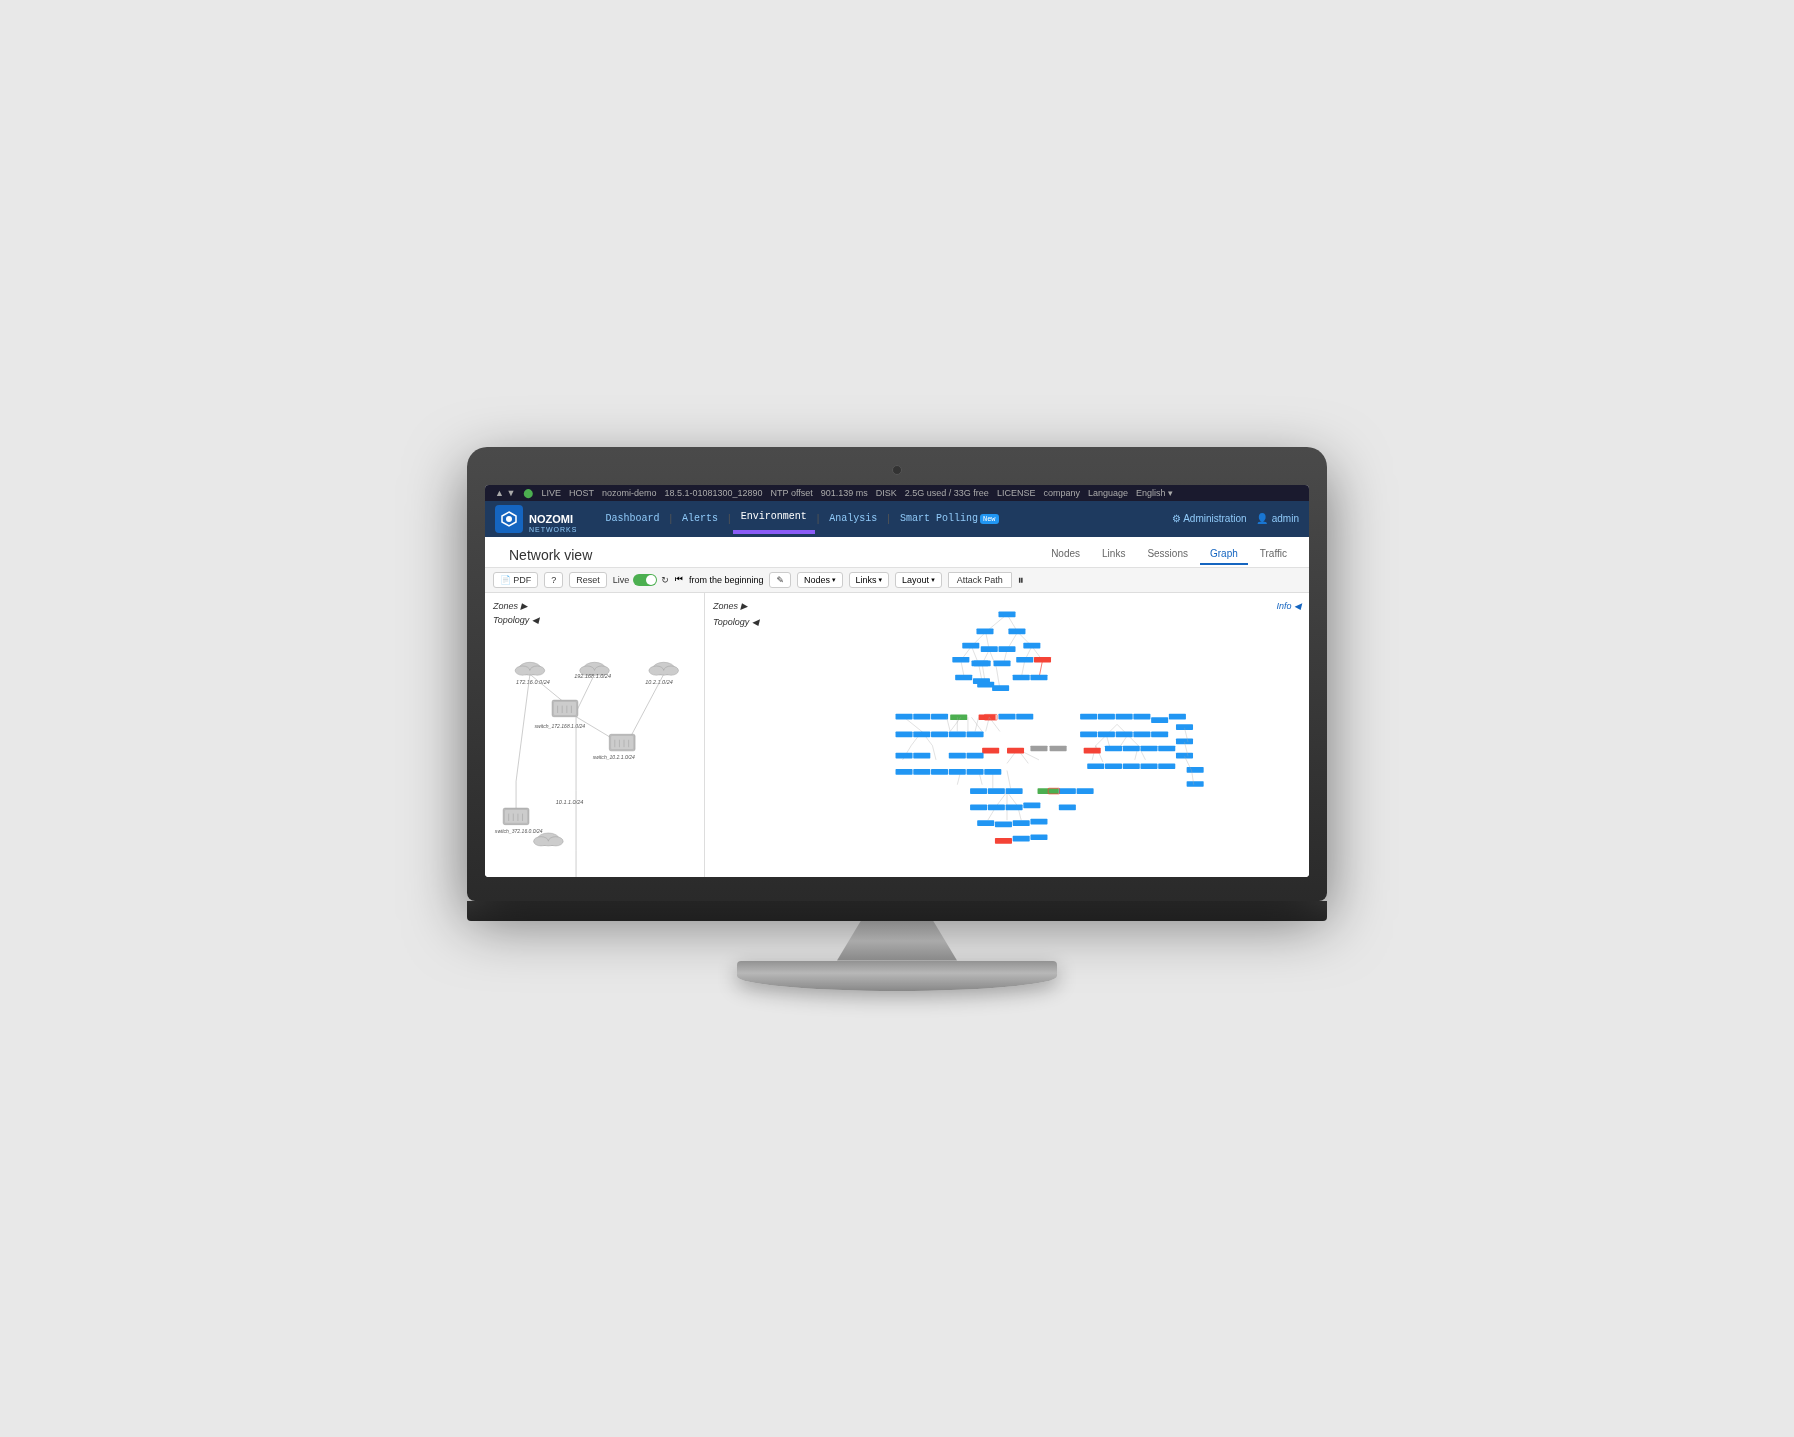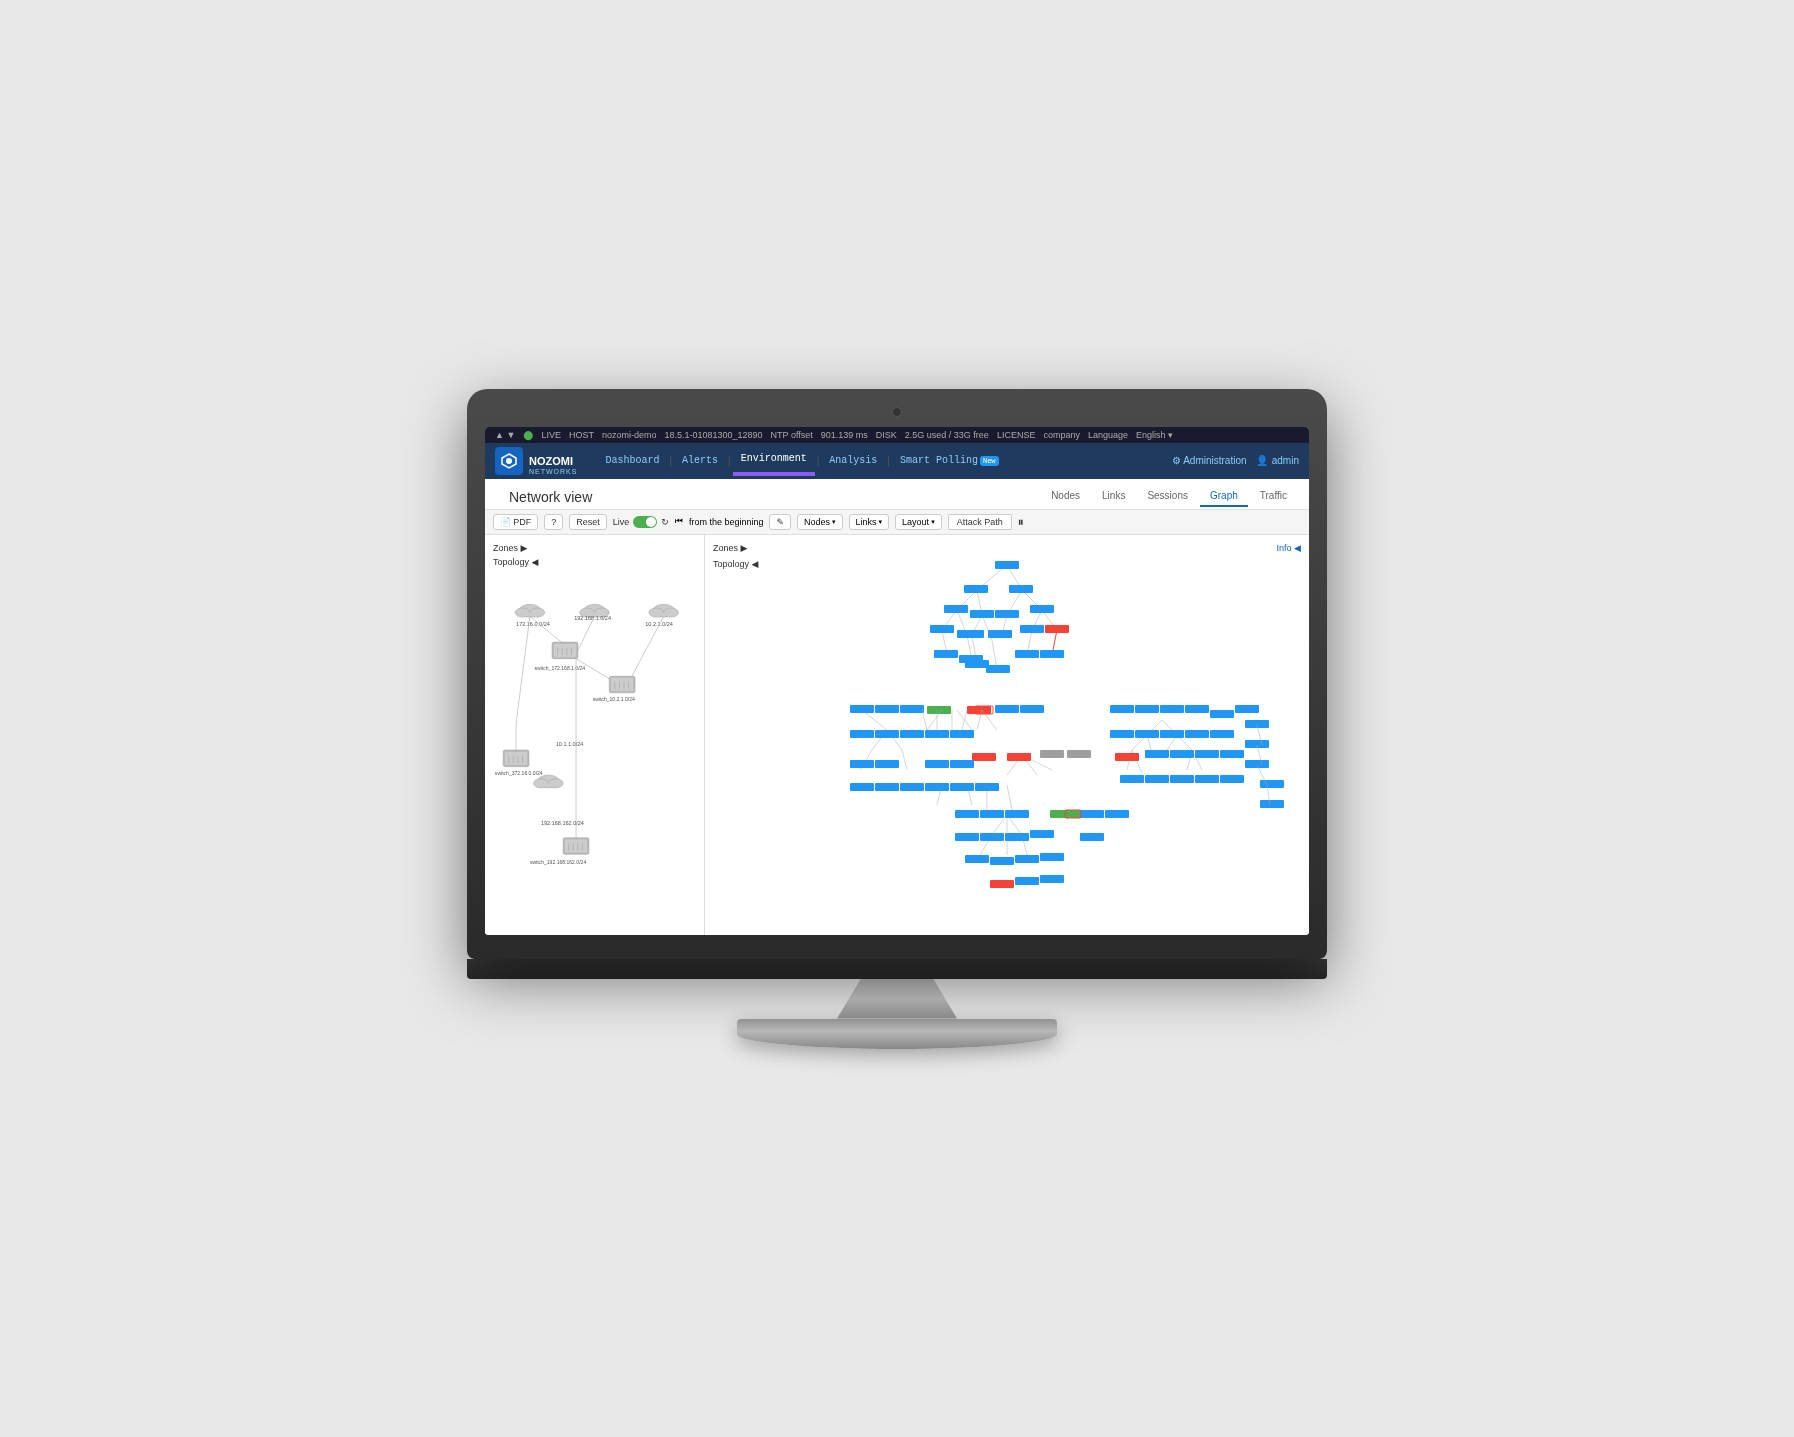--- a/index.html
+++ b/index.html
@@ -214,22 +214,23 @@
       cursor: pointer;
       display: flex;
       align-items: center;
       gap: 2px;
     }
     .dropdown-arrow { font-size: 7px; }
 
     
     .main-content {
       display: flex;
-      height: 400px;
+      height: 284px;
       background: white;
+      font-style: italic;
     }
 
     
     .left-panel {
       width: 220px;
       border-right: 1px solid #ddd;
       padding: 8px;
       background: white;
       position: relative;
       overflow: hidden;

